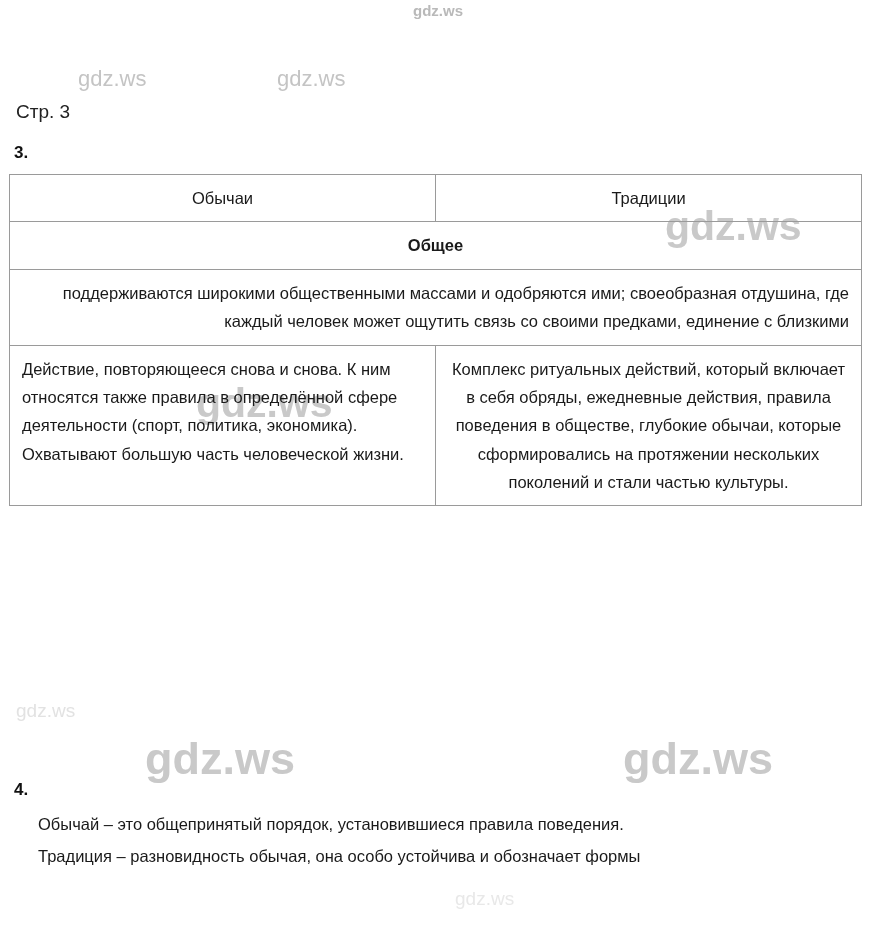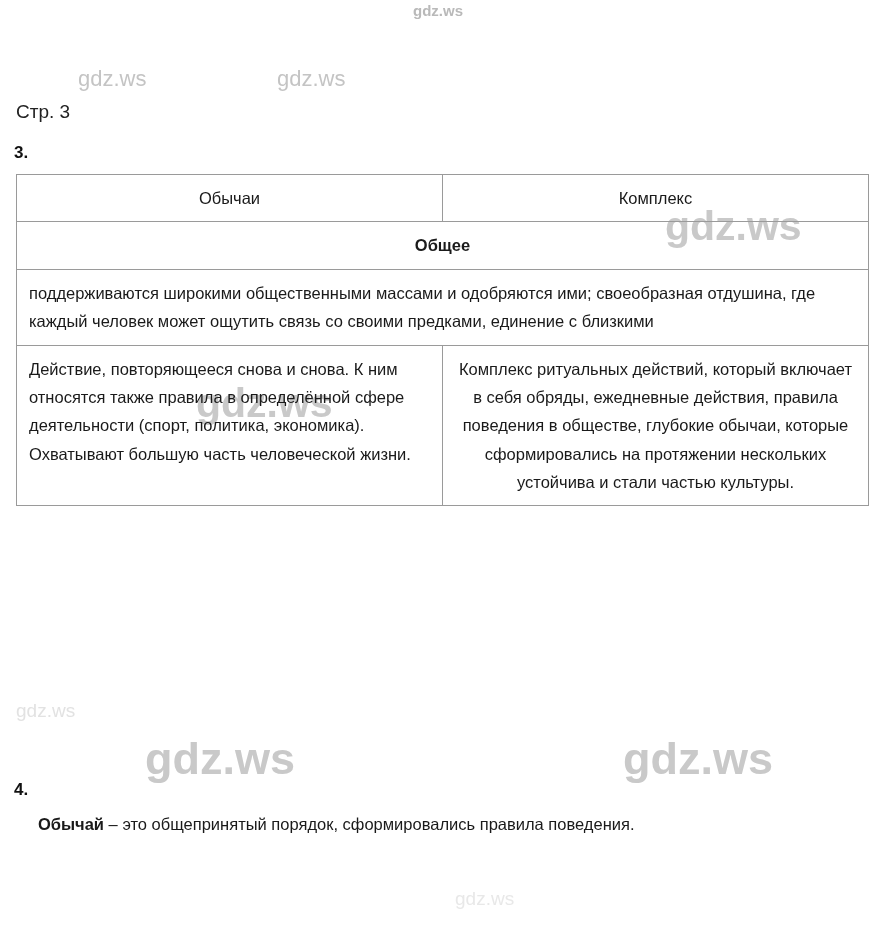--- a/index.html
+++ b/index.html
@@ -108,21 +108,21 @@
     font-size: 17px;
     font-weight: bold;
     color: #111;
   }
   .q3 { left: 14px; top: 143px; }
   .q4 { left: 14px; top: 780px; }
 
   
   .tbl-wrap {
     position: absolute;
-    left: 16px;
+    left: 9px;
     top: 174px;
     width: 853px;
   }
   table.cmp {
     border-collapse: collapse;
     width: 853px;
     table-layout: fixed;
   }
   table.cmp td {
     border: 1px solid #9a9a9a;
@@ -139,21 +139,21 @@
     padding-top: 11px;
     padding-bottom: 11px;
   }
   td.section {
     text-align: center;
     font-weight: bold;
     padding-top: 10px;
     padding-bottom: 10px;
   }
   td.common-text {
-    text-align: left;
+    text-align: right;
     padding: 12px 16px 14px;
   }
   td.diff-left {
     text-align: left;
     padding: 14px 18px 18px;
   }
   td.diff-right {
     text-align: center;
     padding: 14px 16px 18px;
   }
@@ -164,21 +164,21 @@
     left: 14px;
     top: 808px;
     width: 860px;
   }
   .answer-line {
     font-size: 16.5px;
     line-height: 1.95;
     color: #1a1a1a;
   }
   .answer-line .term {
-    font-weight: bold;
+    font-weight: normal;
   }
   .answer-line.first { padding-left: 24px; }
   .answer-line.second { padding-left: 24px; }
   .answer-line.wrap { padding-left: 0; }
 </style>
 </head>
 <body>
 
 <div class="page">
 
@@ -194,37 +194,40 @@
 
   <div class="page-label">Стр. 3</div>
 
   <div class="q-num q3">3.</div>
 
   <div class="tbl-wrap">
     <table class="cmp">
       <tbody>
           <tr>
         <td class="head">Обычаи</td>
-        <td class="head">Комплекс</td>
+        <td class="head">Традиции</td>
       </tr>
       <tr>
         <td class="section" colspan="2">Общее</td>
       </tr>
       <tr>
         <td class="common-text" colspan="2">поддерживаются широкими общественными массами и одобряются ими; своеобразная отдушина, где каждый человек может ощутить связь со своими предками, единение с близкими</td>
       </tr>
       <tr>
         <td class="diff-left">Действие, повторяющееся снова и снова. К ним относятся также правила в определённой сфере деятельности (спорт, политика, экономика). Охватывают большую часть человеческой жизни.</td>
-        <td class="diff-right">Комплекс ритуальных действий, который включает в себя обряды, ежедневные действия, правила поведения в обществе, глубокие обычаи, которые сформировались на протяжении нескольких устойчива и стали частью культуры.</td>
+        <td class="diff-right">Комплекс ритуальных действий, который включает в себя обряды, ежедневные действия, правила поведения в обществе, глубокие обычаи, которые сформировались на протяжении нескольких поколений и стали частью культуры.</td>
       </tr>
     </tbody>
       </table>
   </div>
 
   <div class="q-num q4">4.</div>
 
   <div class="answers">
     <div class="answer-line first">
-      <span class="term">Обычай</span><span> – это общепринятый порядок, сформировались правила поведения.</span>
+      <span class="term">Обычай</span><span> – это общепринятый порядок, установившиеся правила поведения.</span>
+    </div>
+    <div class="answer-line second">
+      <span class="term">Традиция</span><span> – разновидность обычая, она особо устойчива и обозначает формы</span>
     </div>
   </div>
 
 </div>
 
 </body></html>

